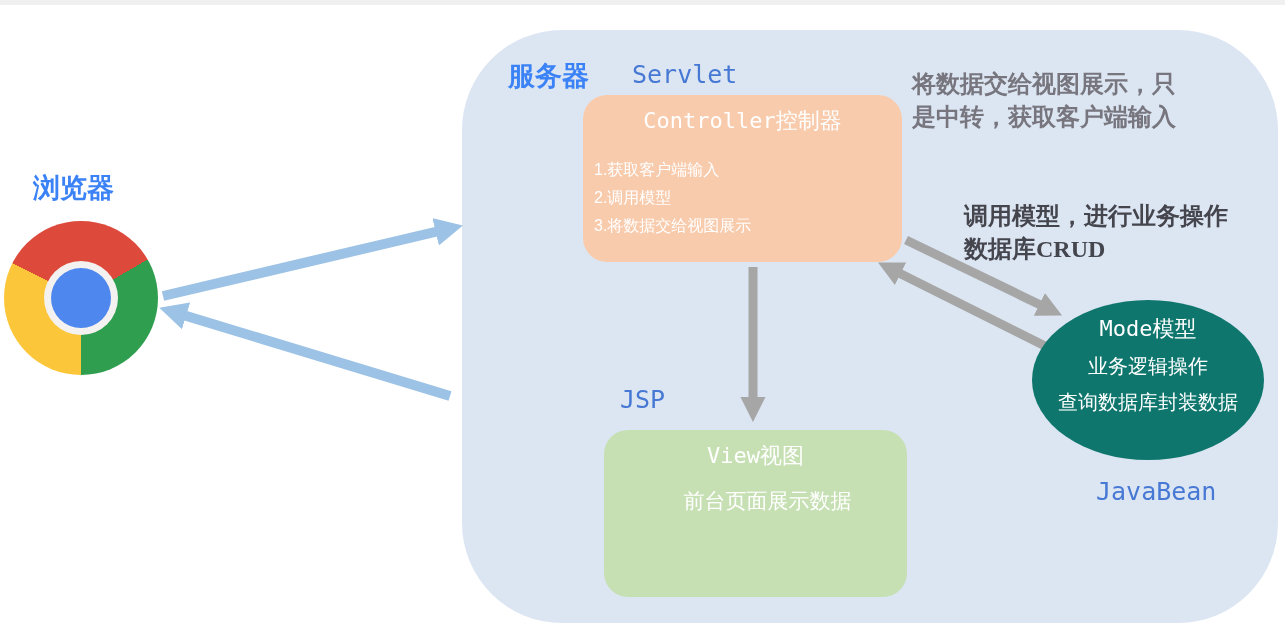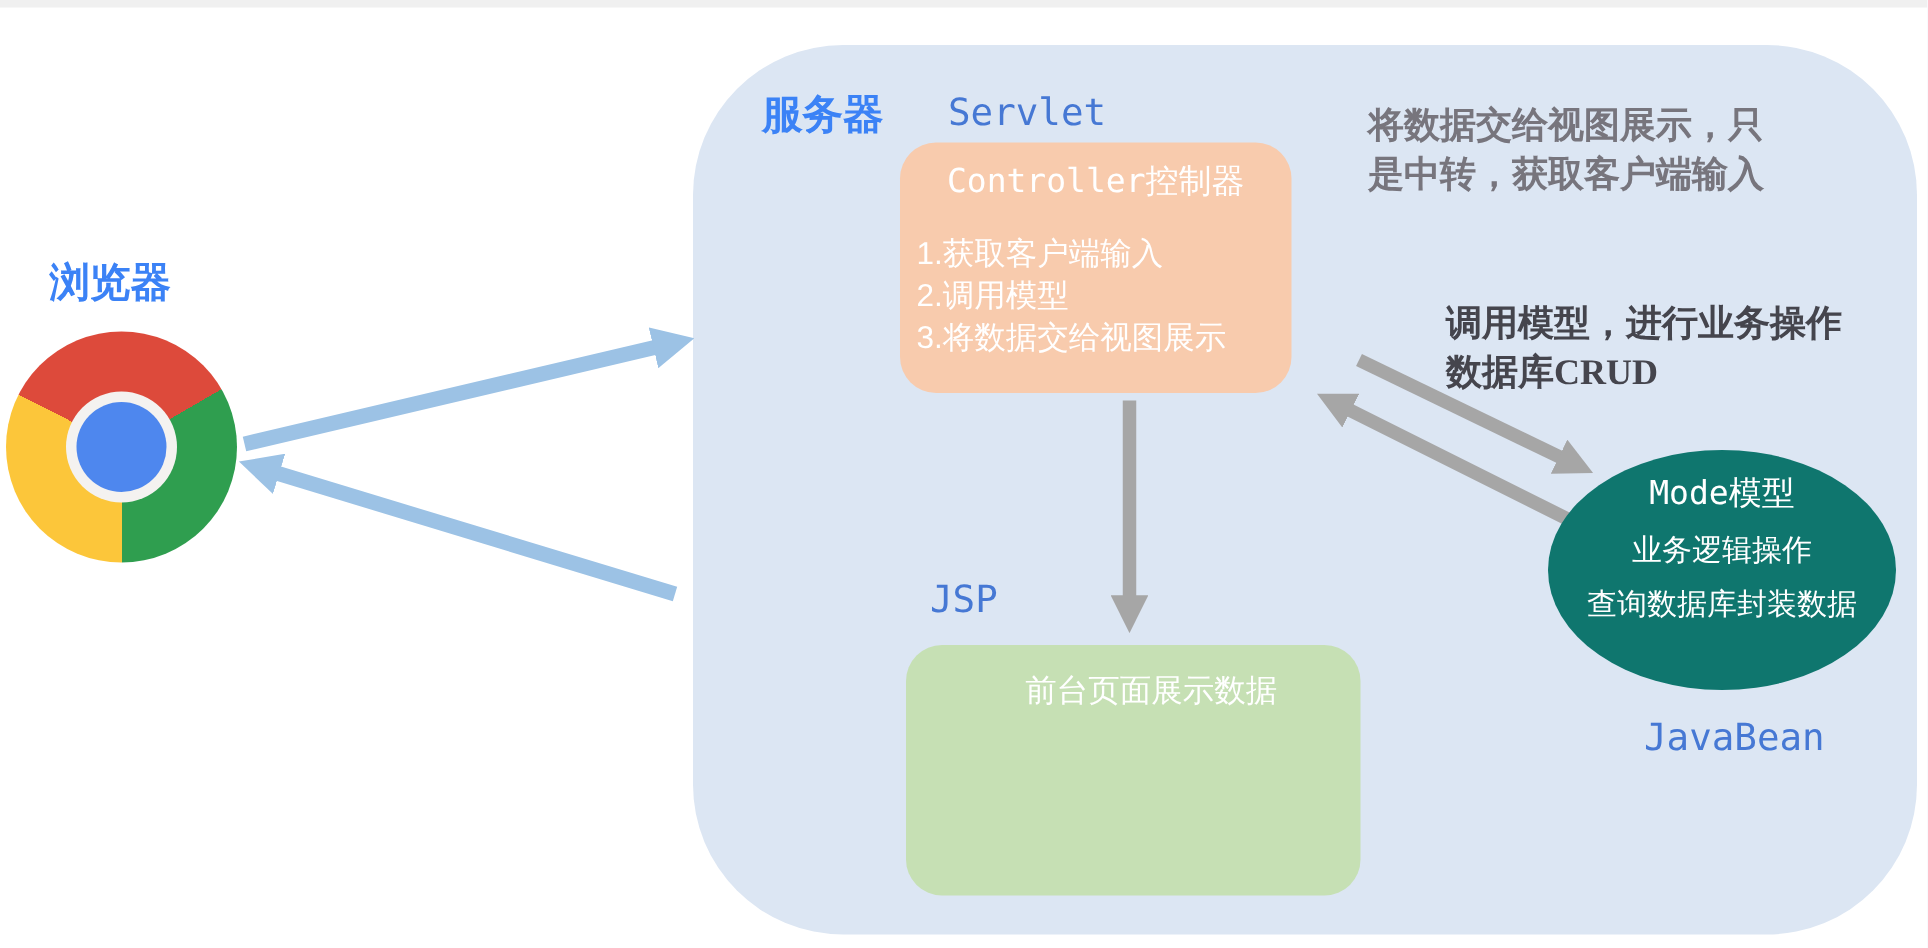--- a/index.html
+++ b/index.html
@@ -43,36 +43,36 @@
   }
   .servlet-label  { left: 632px;  top: 60px;  }
   .jsp-label      { left: 620px;  top: 385px; }
   .javabean-label { left: 1096px; top: 477px; }
   .box {
     position: absolute;
     border-radius: 24px;
     color: #ffffff;
   }
   .controller-box {
-    left: 600px; top: 95px;
-    width: 261px; height: 167px;
+    left: 583px; top: 95px;
+    width: 319px; height: 167px;
     background: #f8cbad;
   }
   .box-title {
     text-align: center;
     font-family: "DejaVu Sans Mono", monospace;
     font-size: 22px;
     margin-top: 11px;
     white-space: nowrap;
   }
   .controller-items {
     list-style: none;
     margin: 20px 0 0 0;
     padding: 0 0 0 11px;
-    font-size: 21px;
+    font-size: 16px;
     line-height: 28px;
     font-family: "Liberation Sans", sans-serif;
     white-space: nowrap;
   }
   .view-box {
     left: 604px; top: 430px;
     width: 303px; height: 167px;
     background: #c6e0b4;
   }
   .view-sub {
@@ -201,20 +201,21 @@
   </div>
 
   <div class="note model-note">
     <div>调用模型，进行业务操作</div>
     <div>数据库CRUD</div>
   </div>
 
   <div class="tech-label jsp-label">JSP</div>
 
   <div class="box view-box">
+    <div class="box-title">View视图</div>
     <div class="view-sub">前台页面展示数据</div>
   </div>
 
   <div class="model-ellipse">
     <div class="model-title">Mode模型</div>
     <div class="model-line">业务逻辑操作</div>
     <div class="model-line">查询数据库封装数据</div>
   </div>
 
   <div class="tech-label javabean-label">JavaBean</div>

